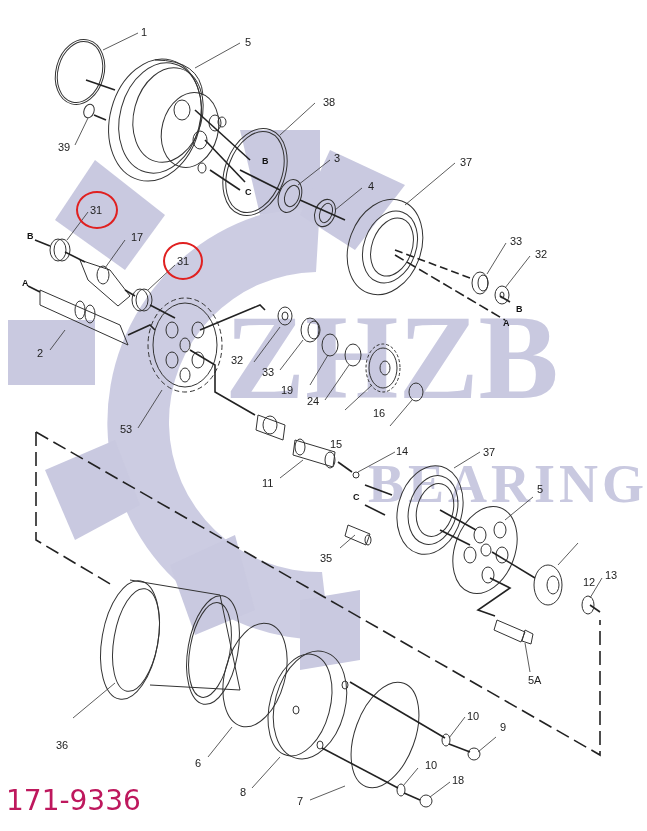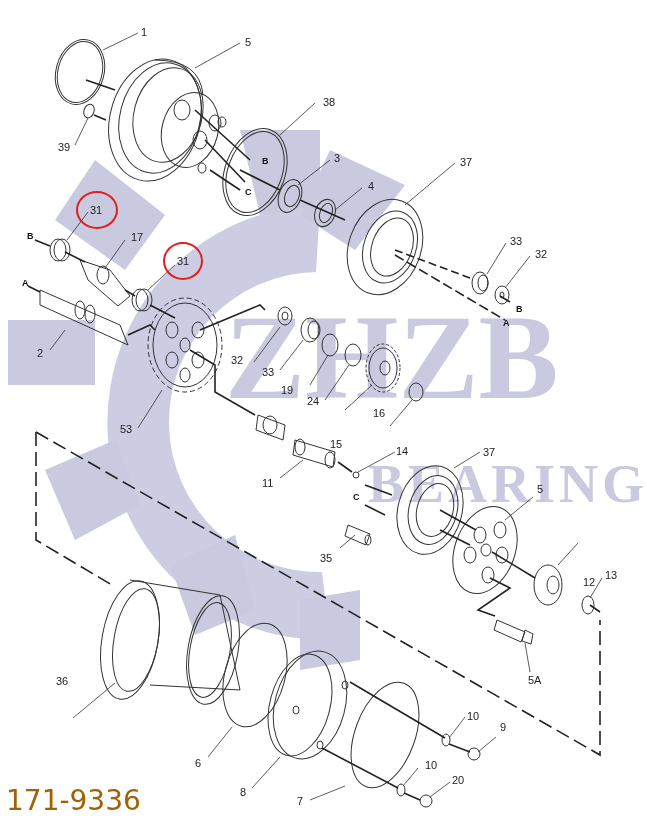--- a/index.html
+++ b/index.html
@@ -2,21 +2,21 @@
 <html><head>
 <meta charset="utf-8">
 <style>
   html,body{margin:0;padding:0;background:#ffffff;}
   body{width:647px;height:831px;position:relative;overflow:hidden;font-family:"Liberation Sans",sans-serif;}
   #stage{position:absolute;left:0;top:0;width:647px;height:831px;}
   svg{position:absolute;left:0;top:0;}
   .wm-text{font-family:"Liberation Serif",serif;font-weight:bold;fill:#c9c9e0;}
   .callout{position:absolute;font-family:"Liberation Sans",sans-serif;font-size:11px;color:#222;line-height:11px;white-space:nowrap;}
   .ref{position:absolute;font-family:"Liberation Sans",sans-serif;font-size:9px;font-weight:bold;color:#111;line-height:9px;}
-  .partno{position:absolute;left:6px;top:786px;font-family:"DejaVu Sans",sans-serif;font-size:28px;color:#a16207;line-height:30px;letter-spacing:0px;}
+  .partno{position:absolute;left:6px;top:786px;font-family:"DejaVu Sans",sans-serif;font-size:28px;color:#be185d;line-height:30px;letter-spacing:0px;}
   .hl{position:absolute;border:2.5px solid #e02020;border-radius:50%;box-sizing:border-box;}
 </style>
 </head>
 <body>
 
 <div id="stage">
 
   <svg width="647" height="831" viewBox="0 0 647 831">
     <g fill="#c9c9e0">
 
@@ -272,23 +272,23 @@
   <span class="callout" style="left:373px;top:408px;">16</span>
   <span class="callout" style="left:120px;top:424px;">53</span>
   <span class="callout" style="left:396px;top:446px;text-align:right;">14</span>
   <span class="callout" style="left:262px;top:478px;">11</span>
   <span class="callout" style="left:483px;top:447px;">37</span>
   <span class="callout" style="left:537px;top:484px;">5</span>
   <span class="callout" style="left:583px;top:537px;margin-top:40px;">12</span>
   <span class="callout" style="left:605px;top:570px;text-align:right;">13</span>
   <span class="callout" style="left:320px;top:553px;">35</span>
   <span class="callout" style="left:528px;top:675px;">5A</span>
-  <span class="callout" style="left:56px;top:676px;">36</span>
+  <span class="callout" style="left:56px;top:740px;">36</span>
   <span class="callout" style="left:195px;top:758px;">6</span>
   <span class="callout" style="left:240px;top:787px;">8</span>
   <span class="callout" style="left:467px;top:711px;">10</span>
   <span class="callout" style="left:500px;top:722px;">9</span>
   <span class="callout" style="left:425px;top:760px;">10</span>
-  <span class="callout" style="left:452px;top:775px;">20</span>
+  <span class="callout" style="left:452px;top:775px;">18</span>
   <span class="callout" style="left:297px;top:796px;">7</span>
 
   <div class="partno">171-9336</div>
 </div>
 
 </body></html>

